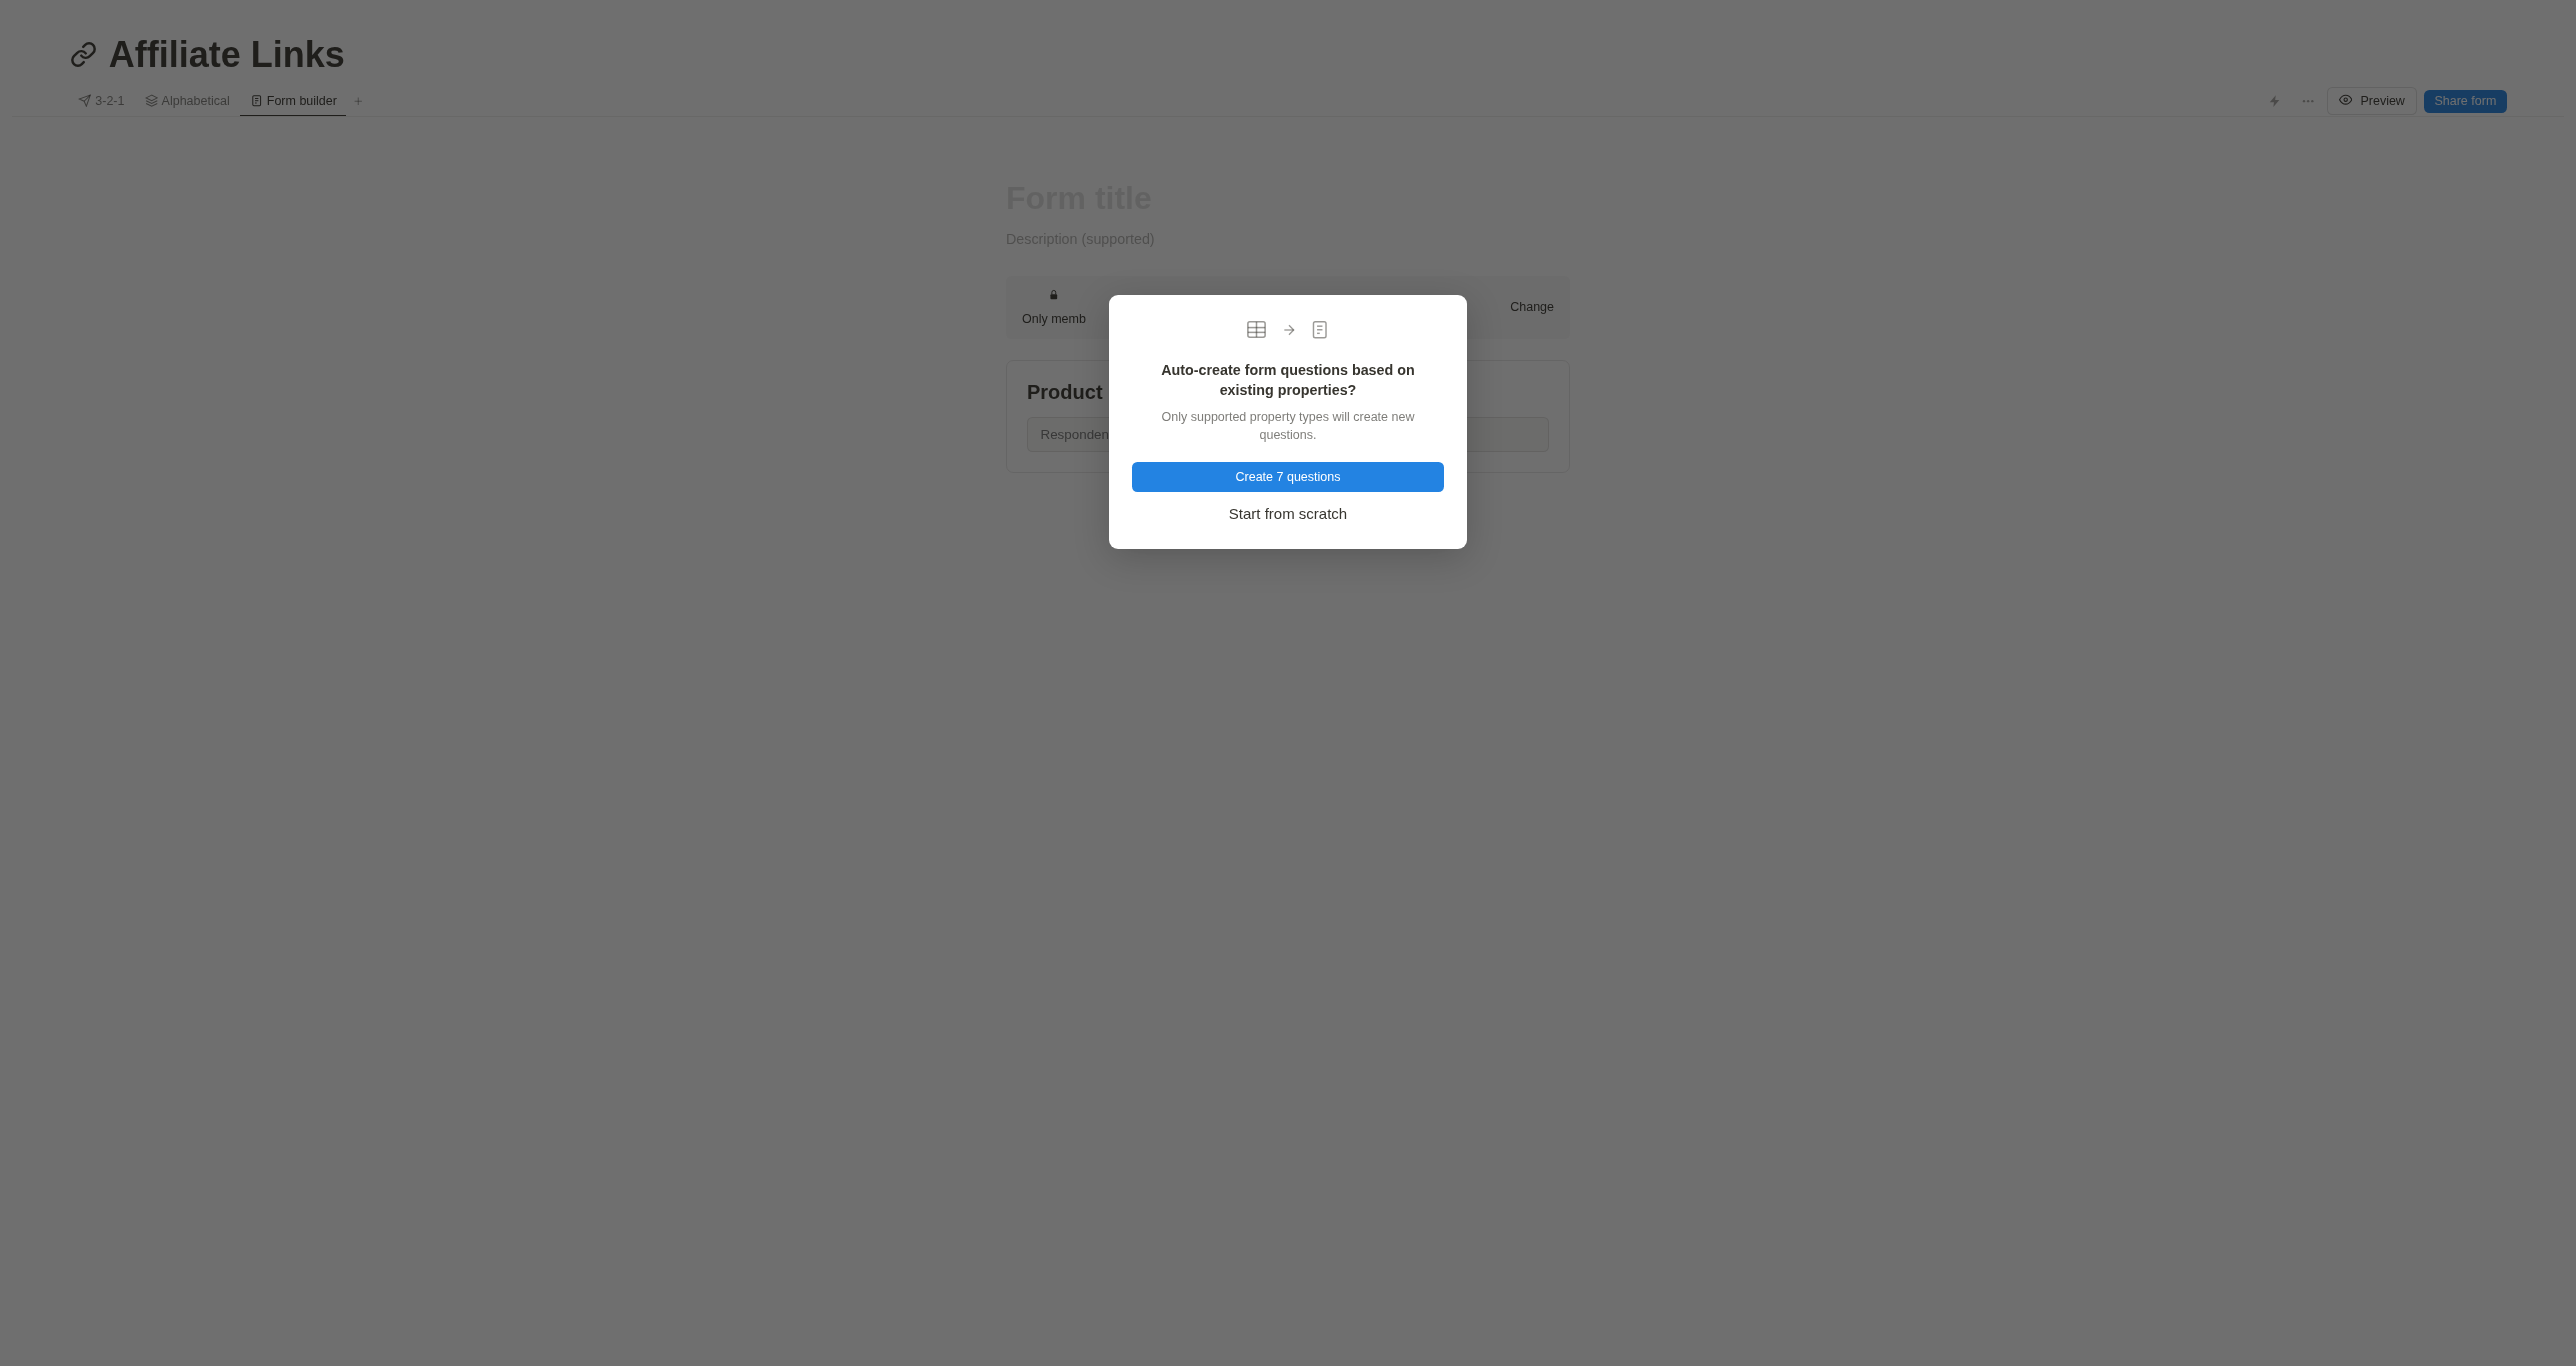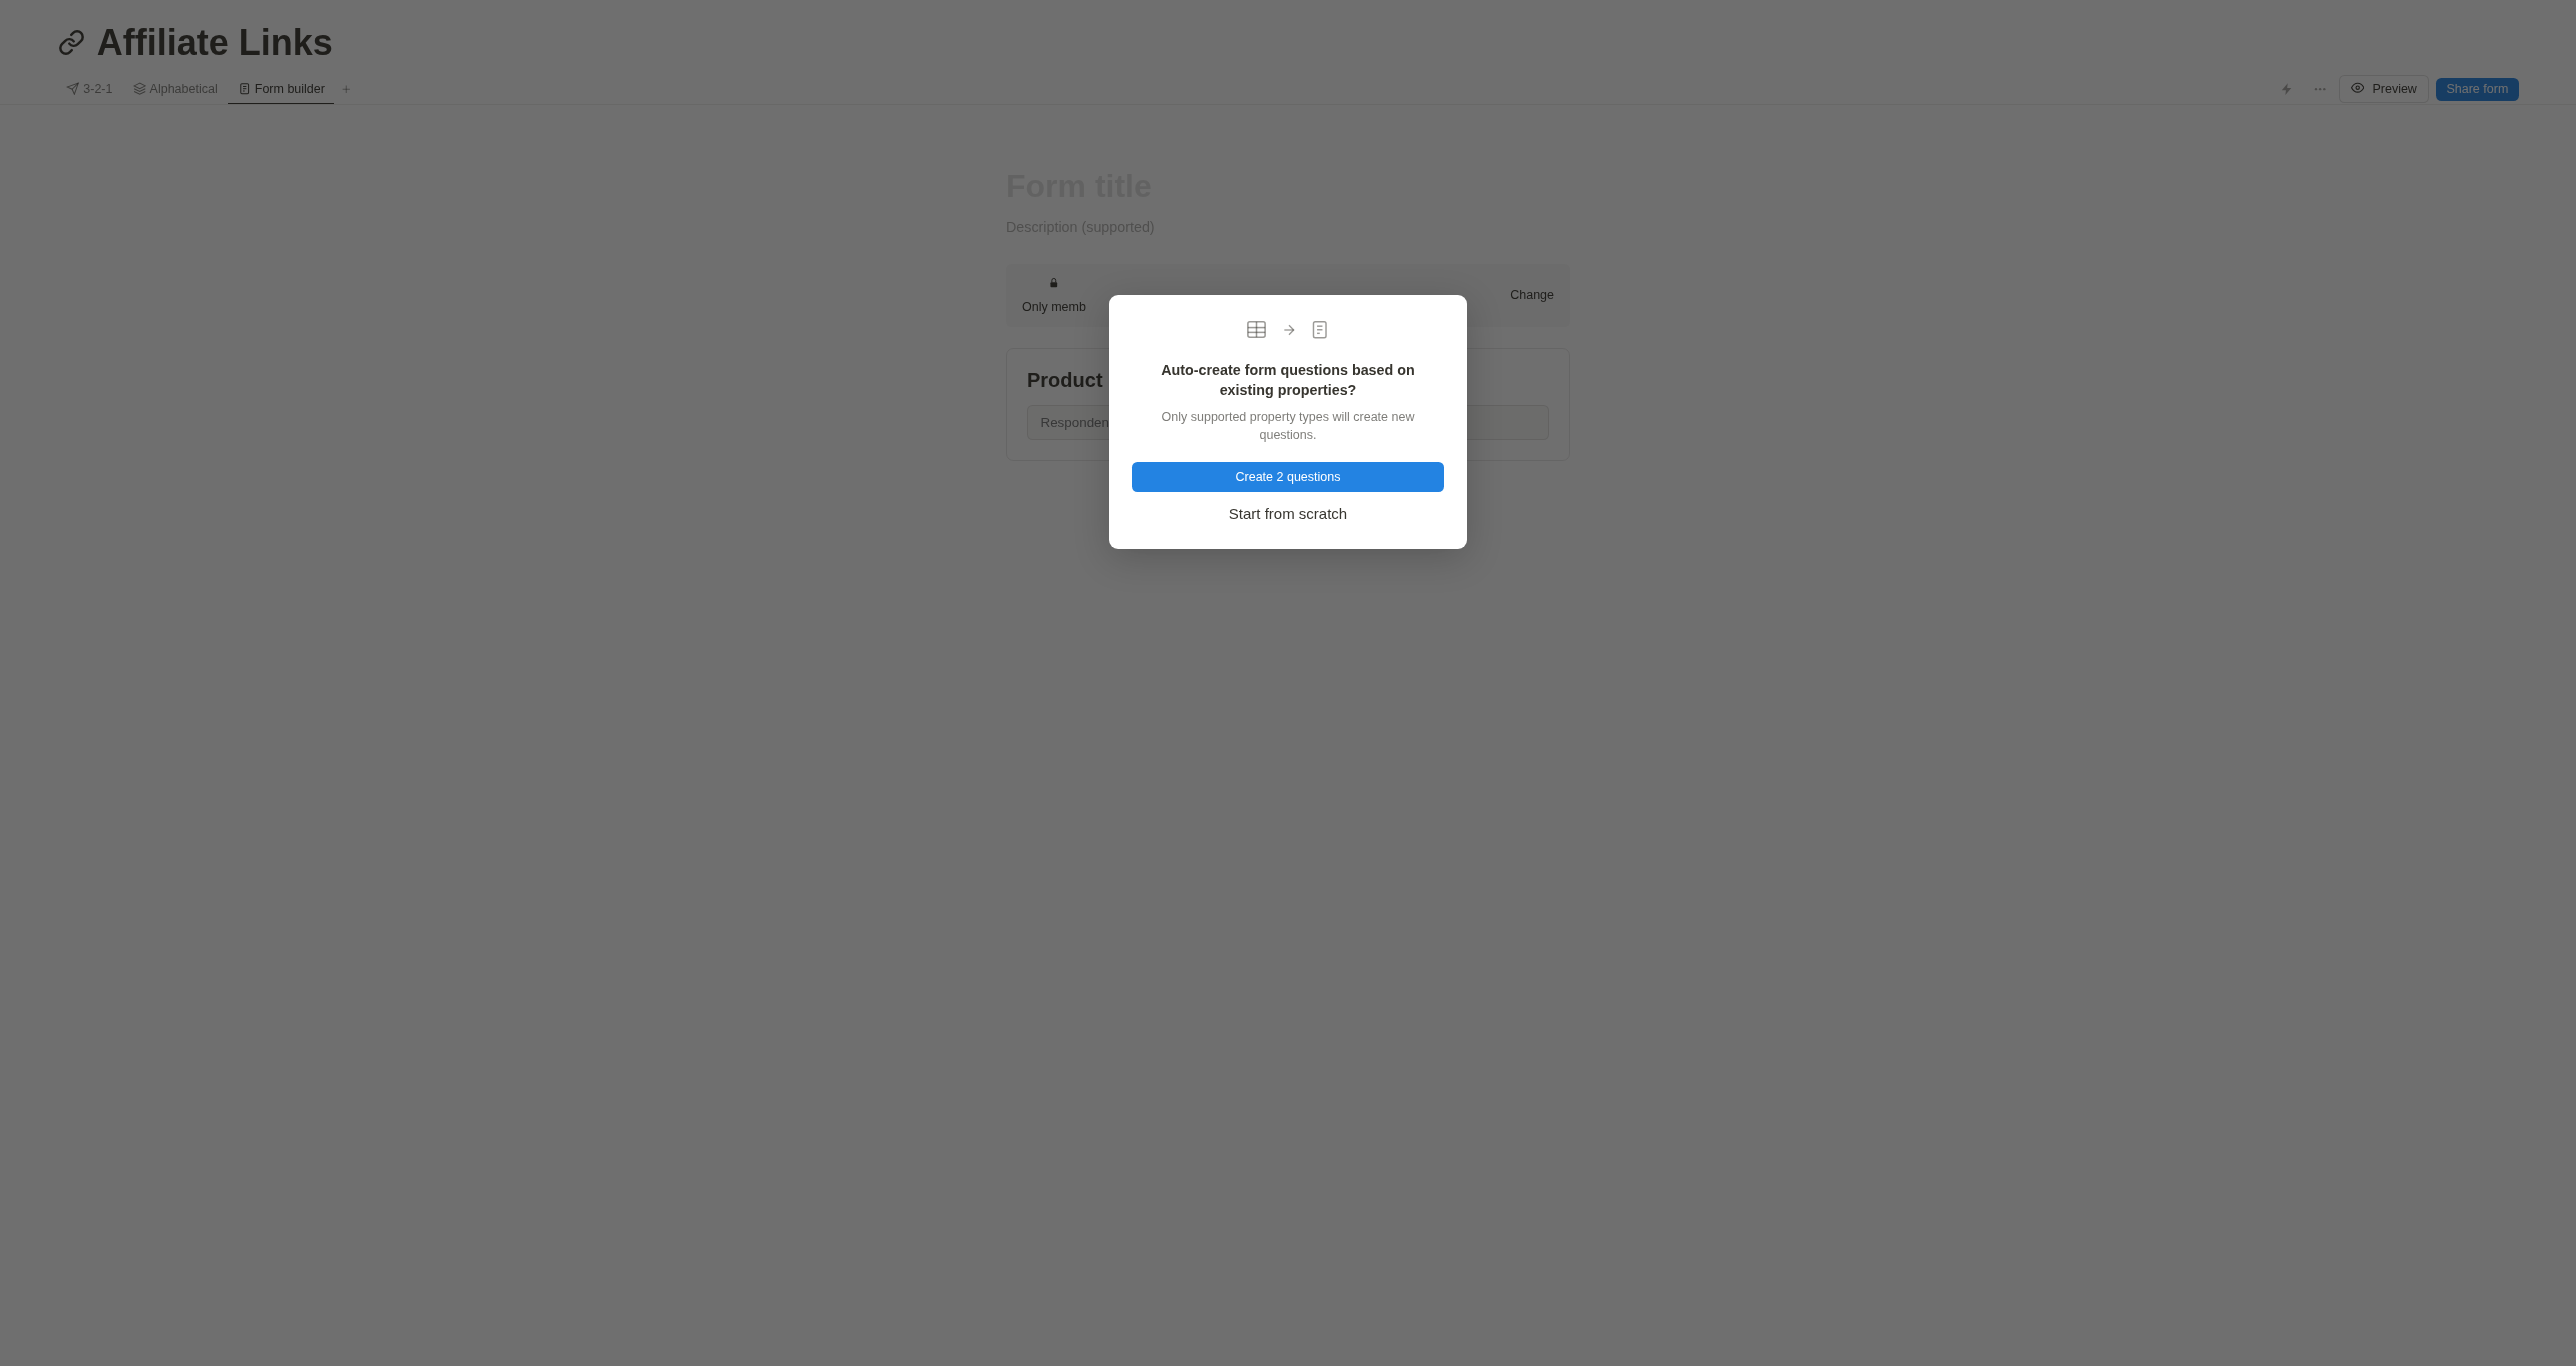--- a/index.html
+++ b/index.html
@@ -16,21 +16,21 @@
       height: 100vh;
     }
 
     .page-container {
       position: relative;
       width: 100%;
       height: 100vh;
     }
 
     .main-content {
-      padding: 0;
+      padding: 12px;
     }
 
     .page-header {
       display: flex;
       align-items: center;
       gap: 10.7px;
       padding: 21.5px 57px 10.7px;
     }
 
     .page-icon {
@@ -409,18 +409,18 @@
           <svg width="21.5" height="21.5" viewBox="0 0 24 24" fill="none" stroke="currentColor" stroke-width="1.6">
             <rect x="5" y="3" width="14" height="18" rx="2"></rect>
             <line x1="9" y1="8" x2="15" y2="8"></line>
             <line x1="9" y1="12" x2="15" y2="12"></line>
             <line x1="9" y1="16" x2="12" y2="16"></line>
           </svg>
         </span>
       </div>
       <div class="modal-title">Auto-create form questions based on existing properties?</div>
       <div class="modal-subtitle">Only supported property types will create new questions.</div>
-      <button class="modal-primary">Create 2 questions</button>
+      <button class="modal-primary">Create 7 questions</button>
       <button class="modal-secondary">Start from scratch</button>
     </div>
   </div>
 </div>
 
 
 </body></html>

